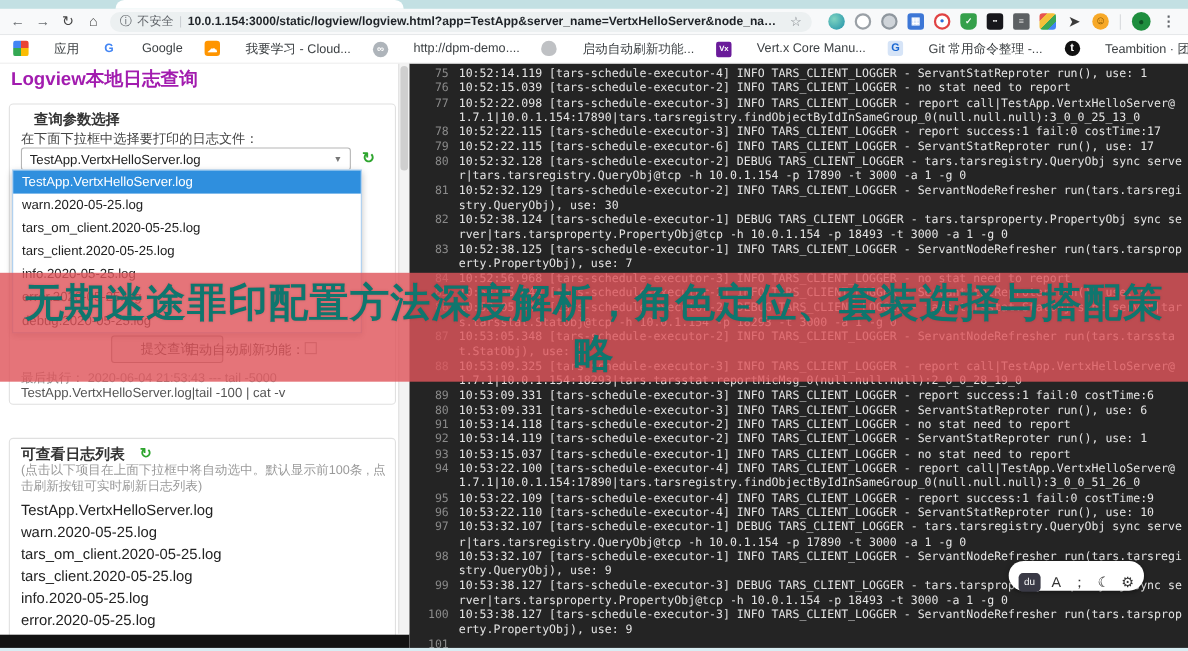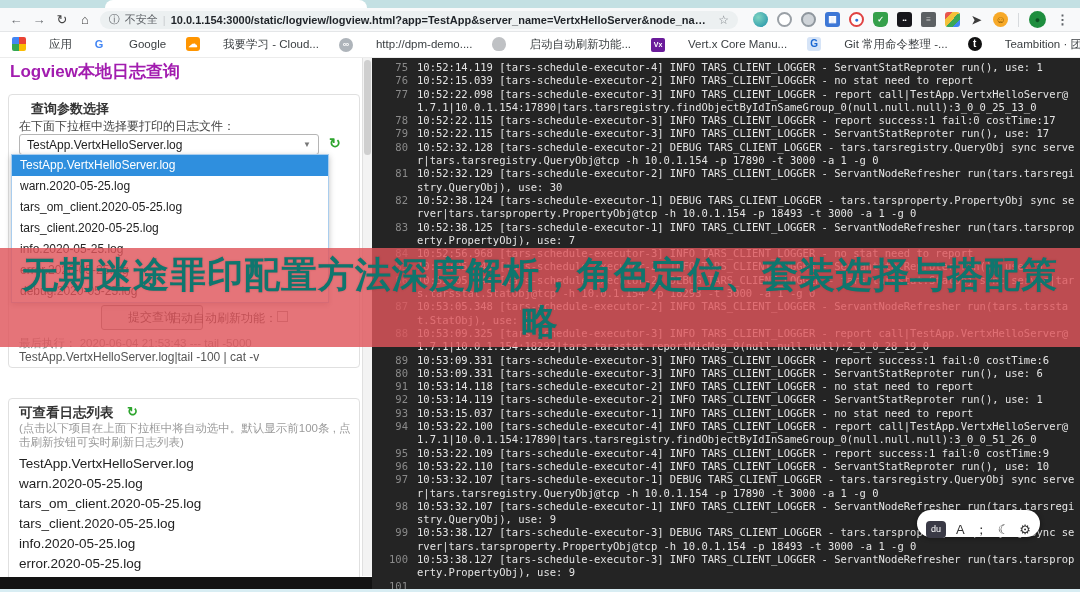--- a/index.html
+++ b/index.html
@@ -262,21 +262,21 @@
           <span class="lt">10:52:22.098 [tars-schedule-executor-3] INFO TARS_CLIENT_LOGGER - report call|TestApp.VertxHelloServer@1.7.1|10.0.1.154:17890|tars.tarsregistry.findObjectByIdInSameGroup_0(null.null.null):3_0_0_25_13_0</span>
         </div>
 
         <div class="log-row">
           <span class="ln">78</span>
           <span class="lt">10:52:22.115 [tars-schedule-executor-3] INFO TARS_CLIENT_LOGGER - report success:1 fail:0 costTime:17</span>
         </div>
 
         <div class="log-row">
           <span class="ln">79</span>
-          <span class="lt">10:52:22.115 [tars-schedule-executor-3] INFO TARS_CLIENT_LOGGER - ServantStatReproter run(), use: 17</span>
+          <span class="lt">10:52:22.115 [tars-schedule-executor-6] INFO TARS_CLIENT_LOGGER - ServantStatReproter run(), use: 17</span>
         </div>
 
         <div class="log-row">
           <span class="ln">80</span>
           <span class="lt">10:52:32.128 [tars-schedule-executor-2] DEBUG TARS_CLIENT_LOGGER - tars.tarsregistry.QueryObj sync server|tars.tarsregistry.QueryObj@tcp -h 10.0.1.154 -p 17890 -t 3000 -a 1 -g 0</span>
         </div>
 
         <div class="log-row">
           <span class="ln">81</span>
           <span class="lt">10:52:32.129 [tars-schedule-executor-2] INFO TARS_CLIENT_LOGGER - ServantNodeRefresher run(tars.tarsregistry.QueryObj), use: 30</span>

